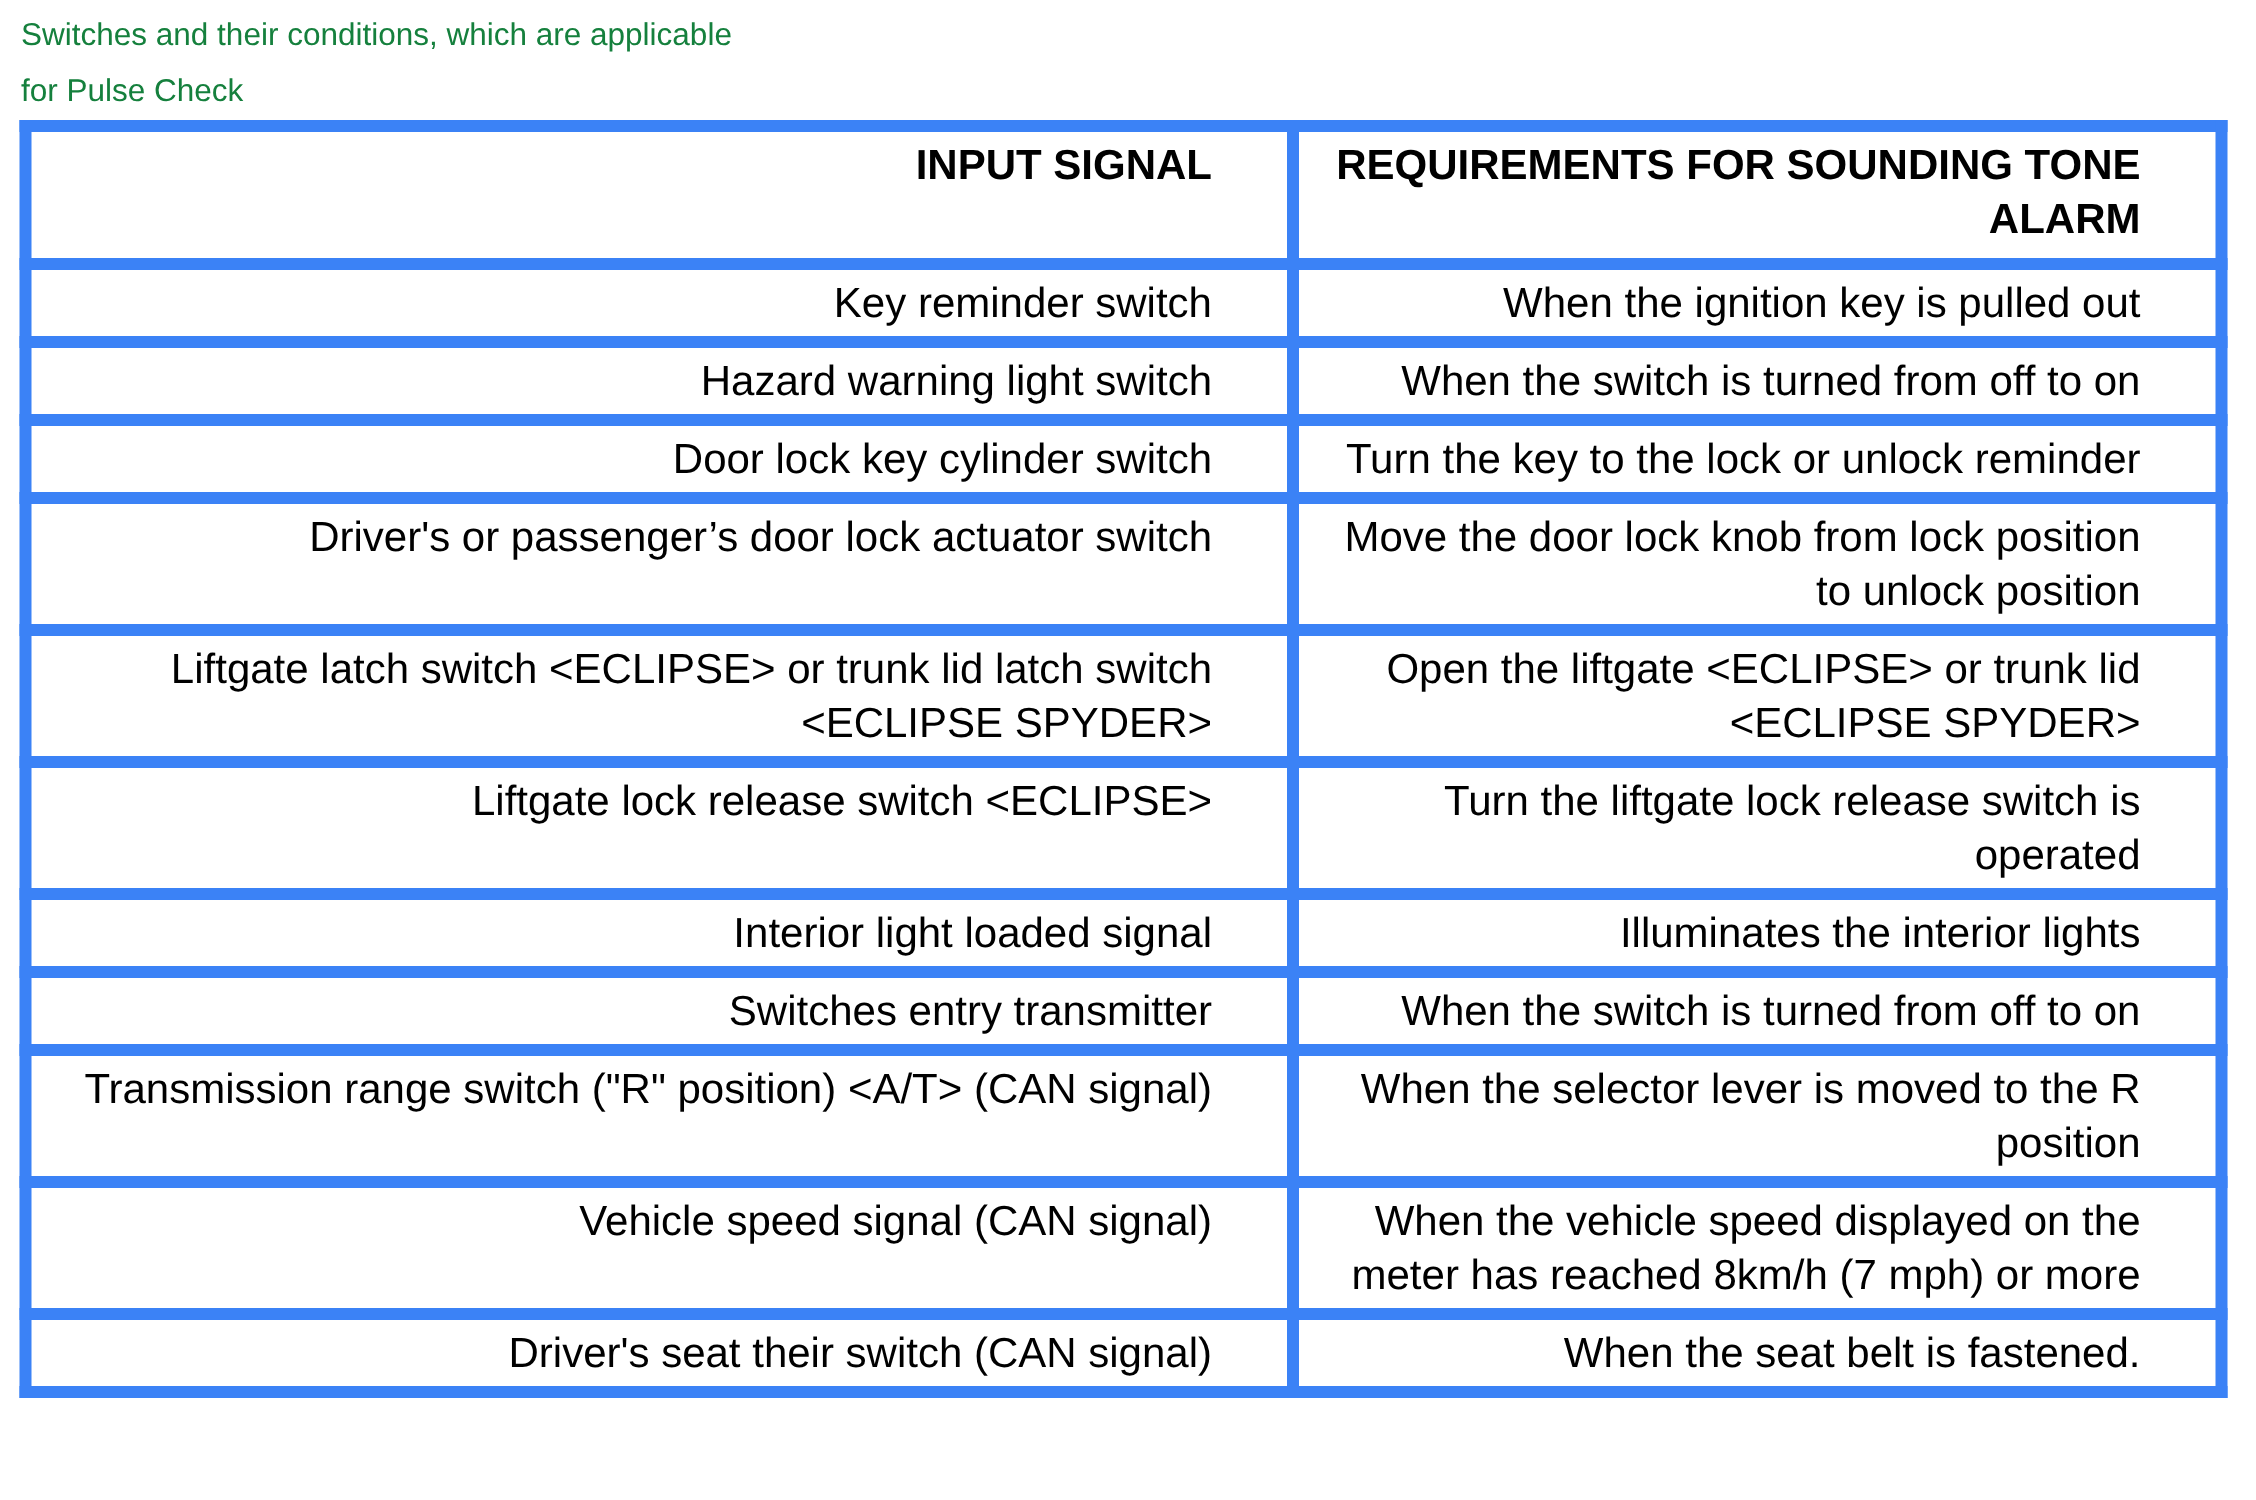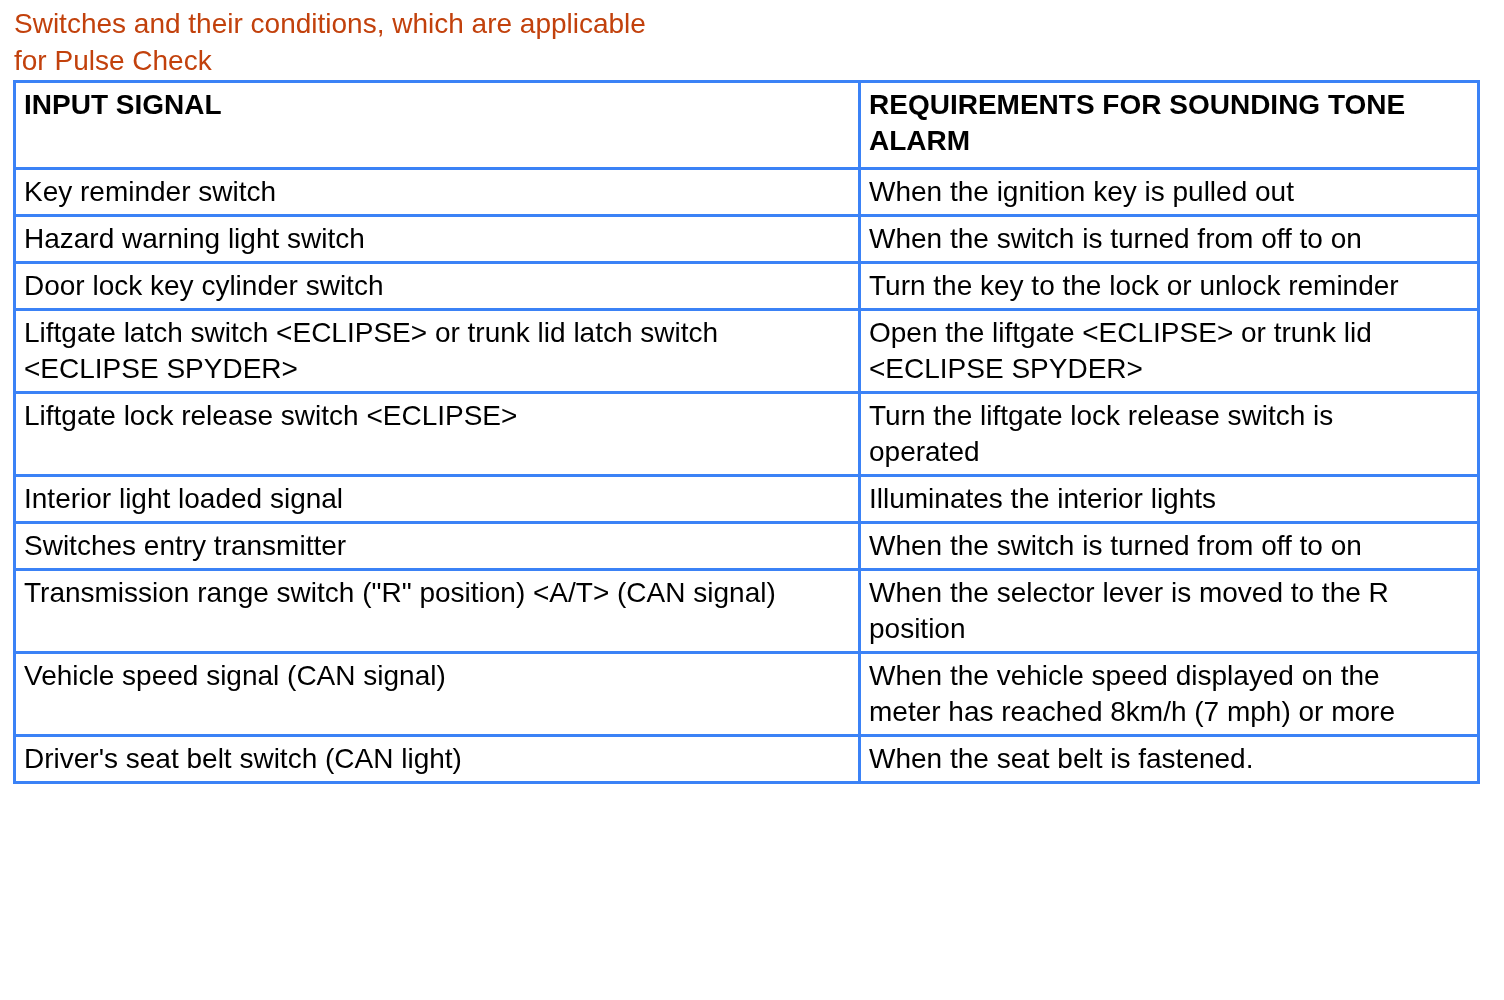--- a/index.html
+++ b/index.html
@@ -16,43 +16,43 @@
   }
   .page {
     position: relative;
     width: 1504px;
     height: 1000px;
   }
   .page-title {
     position: absolute;
     left: 14px;
     top: 5px;
-    font-size: 28px;
+    font-size: 21px;
     line-height: 37px;
     font-weight: 400;
-    color: #c2410c;
+    color: #15803d;
     white-space: nowrap;
   }
   table.cond-table {
     position: absolute;
     left: 13px;
     top: 80px;
     border-collapse: collapse;
     table-layout: fixed;
     width: 1464px;
     font-size: 28px;
     line-height: 36px;
   }
   table.cond-table col.c1 { width: 845px; }
   table.cond-table col.c2 { width: 619px; }
   table.cond-table th,
   table.cond-table td {
-    border: 3px solid #3b82f6;
+    border: 8px solid #3b82f6;
     vertical-align: top;
-    text-align: left;
+    text-align: right;
     padding: 4px 50px 4px 8px;
     overflow: hidden;
   }
   table.cond-table th {
     font-weight: 700;
     height: 76px; 
   }
   table.cond-table td {
     font-weight: 400;
     border-radius: 15px;
@@ -86,20 +86,24 @@
       </tr>
       <tr>
         <td>Hazard warning light switch</td>
         <td>When the switch is turned from off to on</td>
       </tr>
       <tr>
         <td>Door lock key cylinder switch</td>
         <td>Turn the key to the lock or unlock reminder</td>
       </tr>
       <tr>
+        <td>Driver's or passenger’s door lock actuator switch</td>
+        <td>Move the door lock knob from lock position to unlock position</td>
+      </tr>
+      <tr>
         <td>Liftgate latch switch &lt;ECLIPSE&gt; or trunk lid latch switch &lt;ECLIPSE SPYDER&gt;</td>
         <td>Open the liftgate &lt;ECLIPSE&gt; or trunk lid &lt;ECLIPSE SPYDER&gt;</td>
       </tr>
       <tr>
         <td>Liftgate lock release switch &lt;ECLIPSE&gt;</td>
         <td>Turn the liftgate lock release switch is operated</td>
       </tr>
       <tr>
         <td>Interior light loaded signal</td>
         <td>Illuminates the interior lights</td>
@@ -110,19 +114,19 @@
       </tr>
       <tr>
         <td>Transmission range switch ("R" position) &lt;A/T&gt; (CAN signal)</td>
         <td>When the selector lever is moved to the R position</td>
       </tr>
       <tr>
         <td>Vehicle speed signal (CAN signal)</td>
         <td>When the vehicle speed displayed on the meter has reached 8km/h (7 mph) or more</td>
       </tr>
       <tr>
-        <td>Driver's seat belt switch (CAN light)</td>
+        <td>Driver's seat their switch (CAN signal)</td>
         <td>When the seat belt is fastened.</td>
       </tr>
     </tbody>
   </table>
 
 </div>
 
 </body></html>

